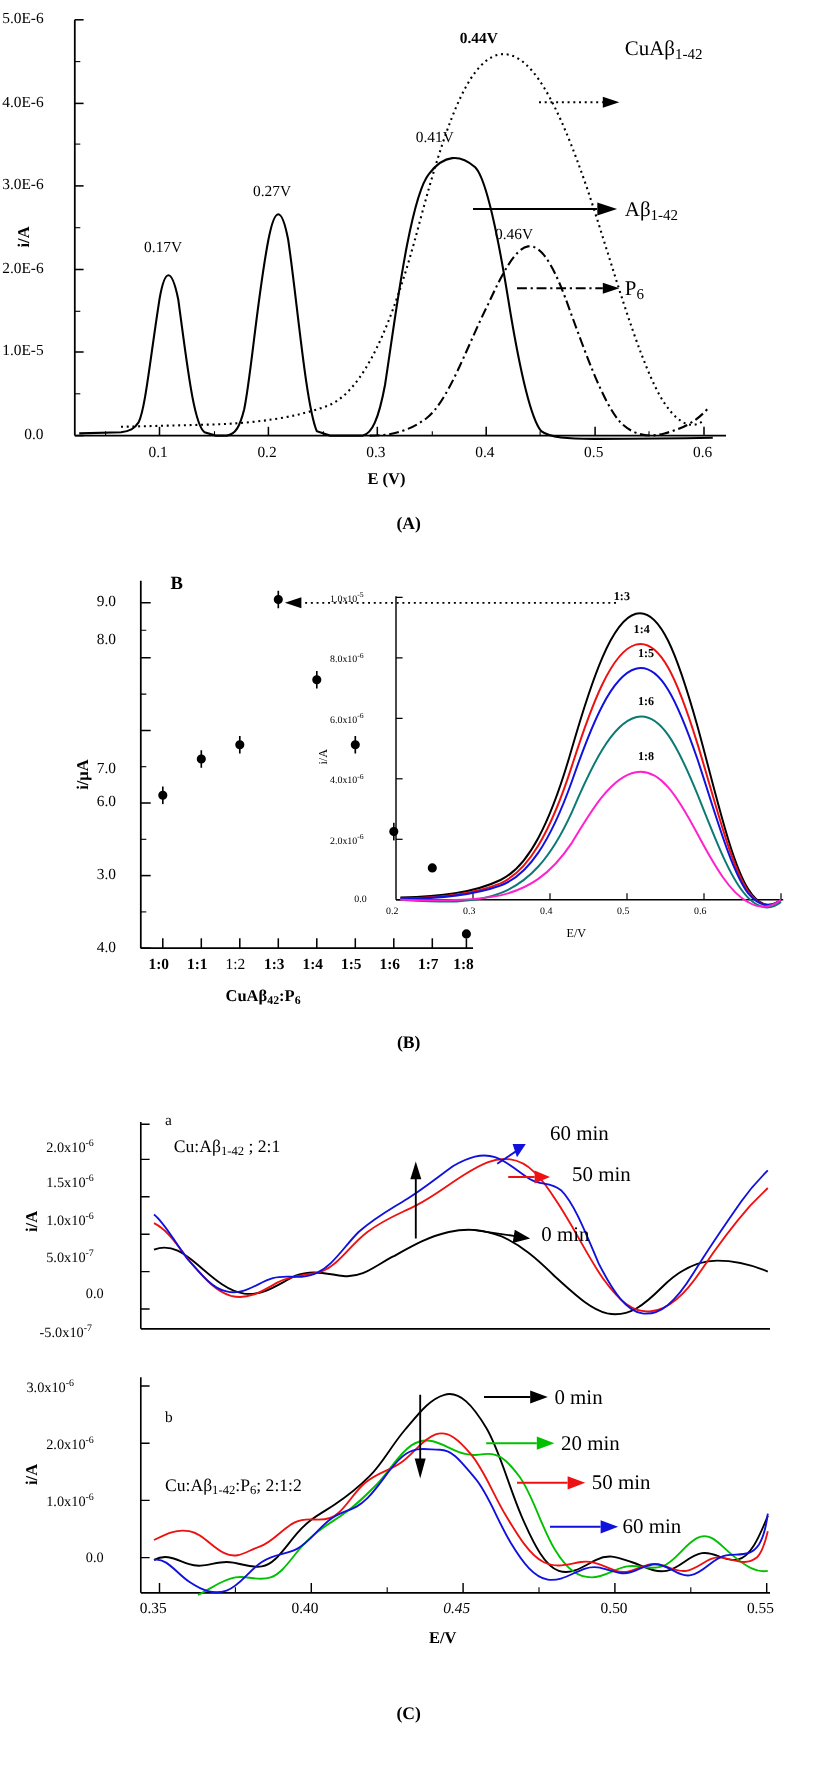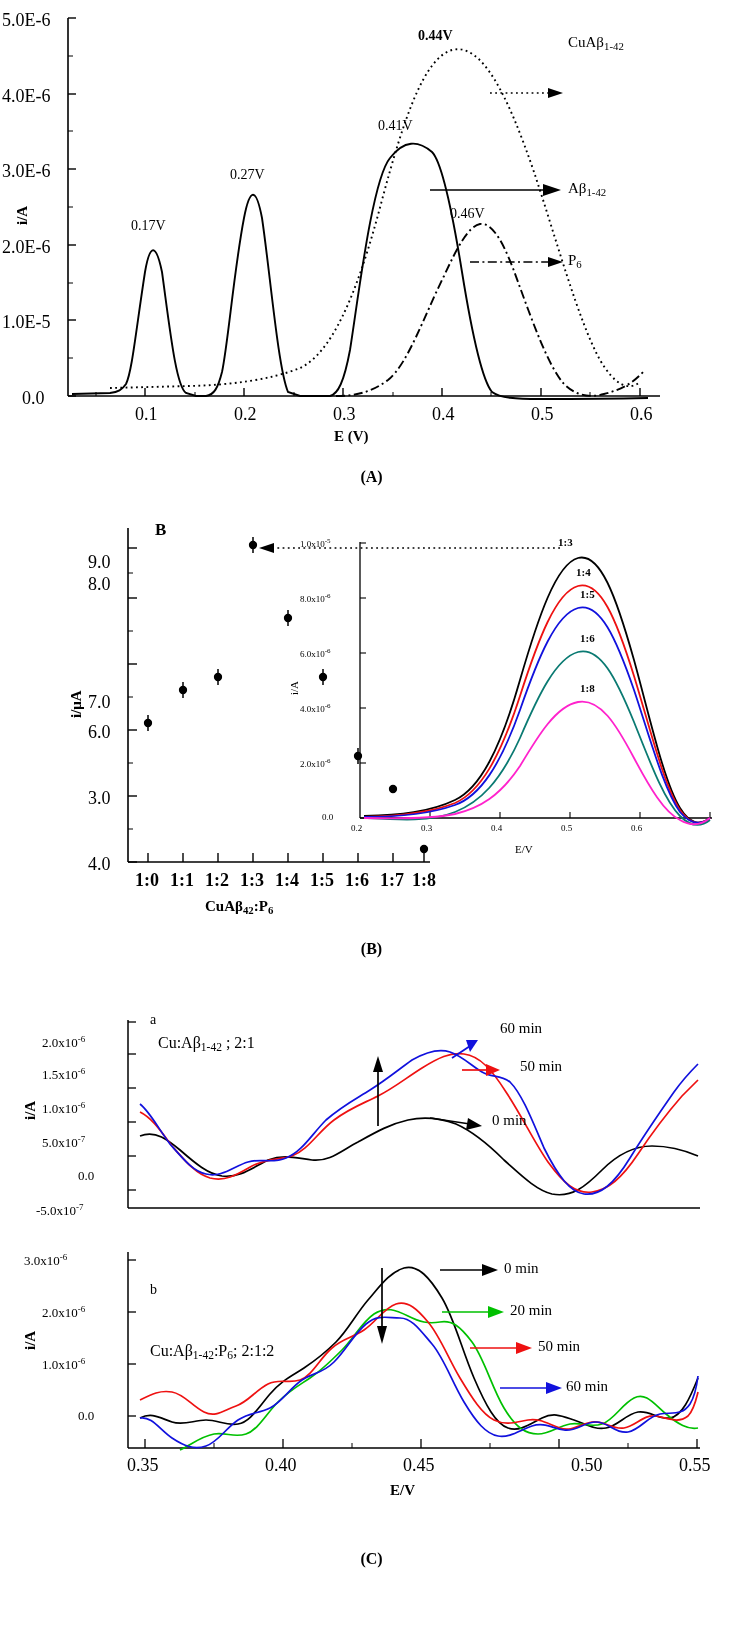--- a/index.html
+++ b/index.html
@@ -23,39 +23,39 @@
   
   .axis-label {
     position: absolute;
     font-family: "Liberation Serif", serif;
     font-weight: bold;
     font-size: 15px;
   }
   .tick-label {
     position: absolute;
     font-family: "Liberation Serif", serif;
-    font-size: 18px;
+    font-size: 14px;
     white-space: nowrap;
   }
   .small-tick {
     position: absolute;
     font-family: "Liberation Serif", serif;
     font-size: 9px;
     white-space: nowrap;
   }
   .peak-label {
     position: absolute;
     font-family: "Liberation Serif", serif;
     font-size: 14px;
     white-space: nowrap;
   }
   .series-label {
     position: absolute;
     font-family: "Liberation Serif", serif;
-    font-size: 15px;
+    font-size: 19px;
     white-space: nowrap;
   }
   .panel-letter {
     position: absolute;
     font-family: "Liberation Serif", serif;
     font-size: 16px;
     font-weight: bold;
   }
   .panel-caption {
     position: absolute;
@@ -289,25 +289,25 @@
          C650,288 664,312 680,320 C690,326 700,326 710,318"></path>
   </svg>
 
   <div class="panel-letter" style="left:155px;top:20px;font-size:17px;">B</div>
 
   <div class="tick-label" style="left:88px;top:354px;">4.0</div>
   <div class="tick-label" style="left:88px;top:288px;">3.0</div>
   <div class="tick-label" style="left:88px;top:222px;">6.0</div>
   <div class="tick-label" style="left:88px;top:156px;margin-top:36px;">7.0</div>
   <div class="tick-label" style="left:88px;top:74px;">8.0</div>
-  <div class="tick-label" style="left:88px;top:52px;">9.0</div>
+  <div class="tick-label" style="left:88px;top:40px;">9.0</div>
 
   <div class="tick-label" style="left:135px;top:370px;font-weight:bold;">1:0</div>
   <div class="tick-label" style="left:170px;top:370px;font-weight:bold;">1:1</div>
-  <div class="tick-label" style="left:205px;top:370px;font-weight:bold;">1:2</div>
+  <div class="tick-label" style="left:205px;top:370px;font-weight:normal;">1:2</div>
   <div class="tick-label" style="left:240px;top:370px;font-weight:bold;">1:3</div>
   <div class="tick-label" style="left:275px;top:370px;font-weight:bold;">1:4</div>
   <div class="tick-label" style="left:310px;top:370px;font-weight:bold;">1:5</div>
   <div class="tick-label" style="left:345px;top:370px;font-weight:bold;">1:6</div>
   <div class="tick-label" style="left:380px;top:370px;font-weight:bold;">1:7</div>
   <div class="tick-label" style="left:412px;top:370px;font-weight:bold;">1:8</div>
 
   <div class="axis-label" style="left:205px;top:398px;">
     <span>CuAβ</span><sub>42</sub><span>:P</span><sub>6</sub>
   </div>
@@ -549,22 +549,22 @@
 
   <div class="axis-label rot" style="left:22px;top:360px;">i/A</div>
 
   <div class="series-label" style="left:504px;top:270px;">0 min</div>
   <div class="series-label" style="left:510px;top:312px;">20 min</div>
   <div class="series-label" style="left:538px;top:348px;">50 min</div>
   <div class="series-label" style="left:566px;top:388px;">60 min</div>
 
   <div class="tick-label" style="left:127px;top:465px;">0.35</div>
   <div class="tick-label" style="left:265px;top:465px;">0.40</div>
-  <div class="tick-label" style="left:403px;top:465px;">0.45</div>
-  <div class="tick-label" style="left:571px;top:465px;">0.50</div>
+  <div class="tick-label" style="left:403px;top:465px;font-style:italic;">0.45</div>
+  <div class="tick-label" style="left:546px;top:465px;">0.50</div>
   <div class="tick-label" style="left:679px;top:465px;">0.55</div>
 
   <div class="axis-label" style="left:390px;top:492px;">E/V</div>
 
   <div class="panel-caption" style="top:560px;">
     <b>(C)</b>
   </div>
 </div>
 
 </body></html>

